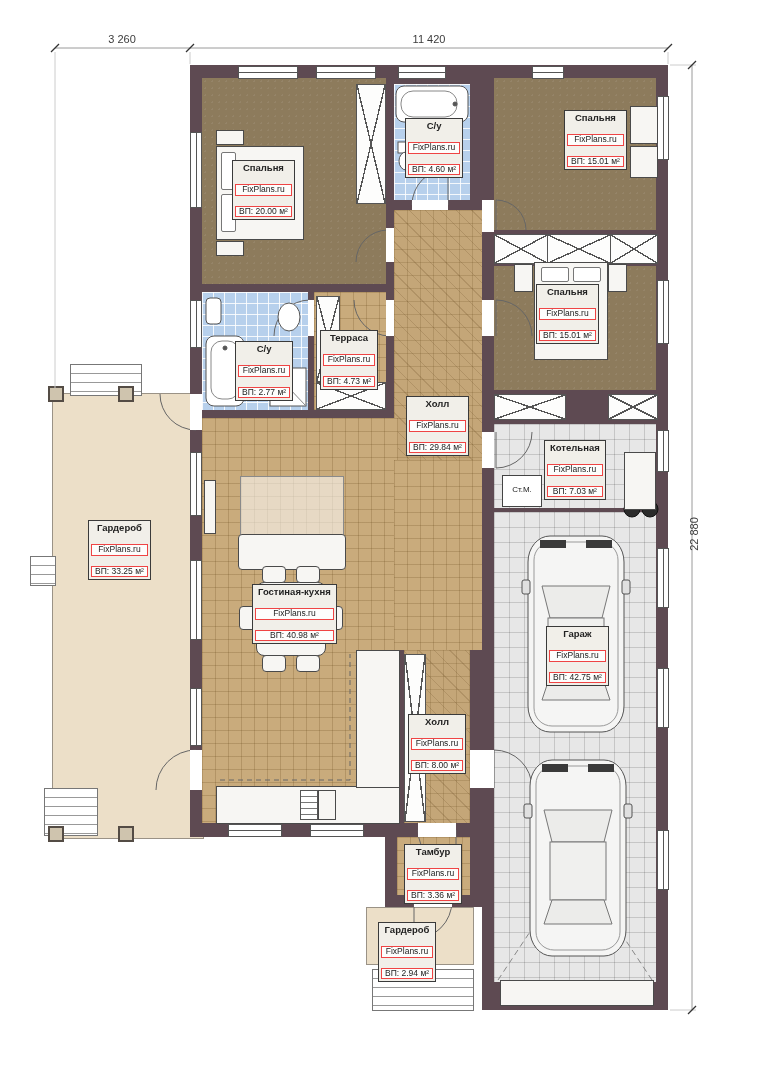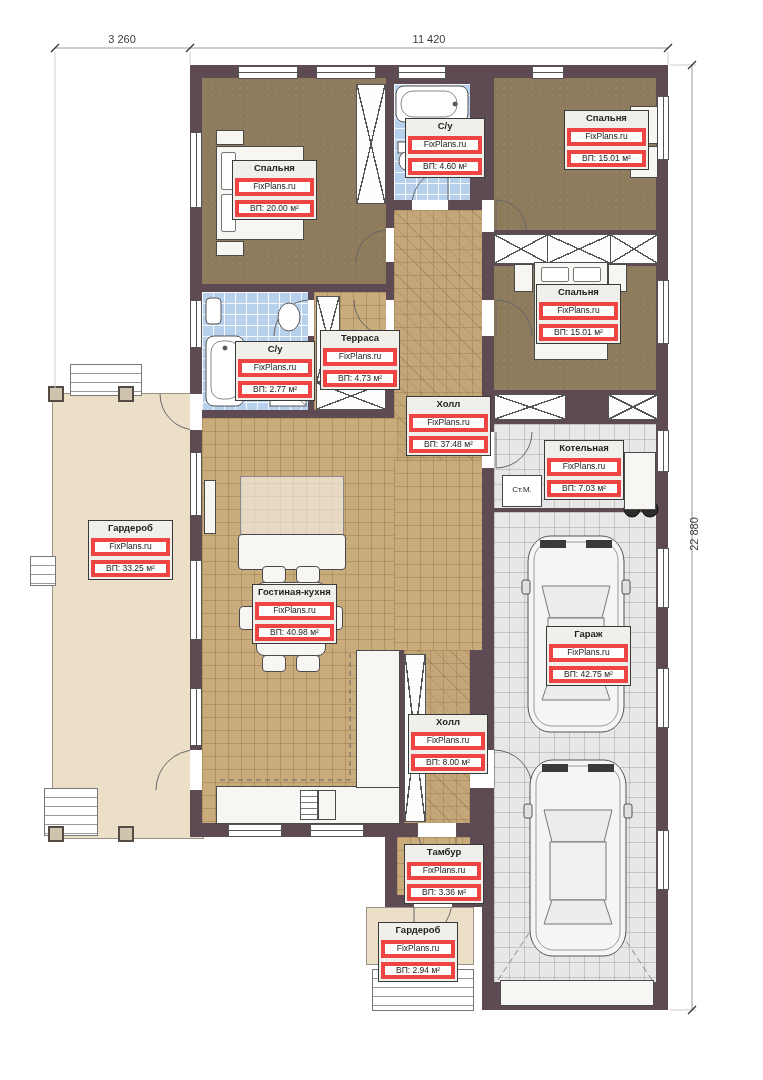--- a/index.html
+++ b/index.html
@@ -48,21 +48,21 @@
                linear-gradient(to bottom right,transparent calc(50% - .7px),#555 calc(50% - .7px) calc(50% + .7px),transparent calc(50% + .7px)),#fdfdfc;}
   .steps{position:absolute;border:1px solid #777;
     background:repeating-linear-gradient(to bottom,#fff 0 8px,#999 8px 9px);}
   .stripebox{position:absolute;border:1px solid #555;
     background:repeating-linear-gradient(to bottom,#fff 0 5px,#777 5px 6px);}
   .col{position:absolute;width:12px;height:12px;background:#cfc4ae;border:2px solid #544c45;}
   
   .rlabel{position:absolute;z-index:20;background:#f1efe9;border:1px solid #3a3a3a;
     padding:2px;text-align:center;white-space:nowrap;line-height:1.15;}
   .rname{font-size:9.5px;font-weight:bold;padding:0 3px;}
-  .rrow{font-size:8.5px;border:4px solid #ef4444;background:#fdfdfc;margin-top:4px;padding:0 11px;}
+  .rrow{font-size:8.5px;border:1px solid #ef4444;background:#fdfdfc;margin-top:10px;padding:0 3px;}
   .stm{position:absolute;z-index:15;background:#fff;border:1px solid #444;
     font-size:8px;text-align:center;line-height:28px;}
   
   .dim{position:absolute;z-index:25;font-size:11px;color:#3c3c3c;text-align:center;}
   svg.overlay{position:absolute;left:0;top:0;z-index:12;pointer-events:none;}
   .z5{z-index:5}.z6{z-index:6}.z8{z-index:8}.z10{z-index:10}.z14{z-index:14}
 </style>
 </head>
 <body>
 
@@ -203,21 +203,21 @@
     <div class="rrow">ВП: 2.77 м²</div>
   </div>
   <div class="rlabel" style="left:320px;top:330px;">
     <div class="rname">Терраса</div>
     <div class="rrow">FixPlans.ru</div>
     <div class="rrow">ВП: 4.73 м²</div>
   </div>
   <div class="rlabel" style="left:406px;top:396px;">
     <div class="rname">Холл</div>
     <div class="rrow">FixPlans.ru</div>
-    <div class="rrow">ВП: 37.48 м²</div>
+    <div class="rrow">ВП: 29.84 м²</div>
   </div>
   <div class="rlabel" style="left:544px;top:440px;">
     <div class="rname">Котельная</div>
     <div class="rrow">FixPlans.ru</div>
     <div class="rrow">ВП: 7.03 м²</div>
   </div>
   <div class="rlabel" style="left:88px;top:520px;">
     <div class="rname">Гардероб</div>
     <div class="rrow">FixPlans.ru</div>
     <div class="rrow">ВП: 33.25 м²</div>

